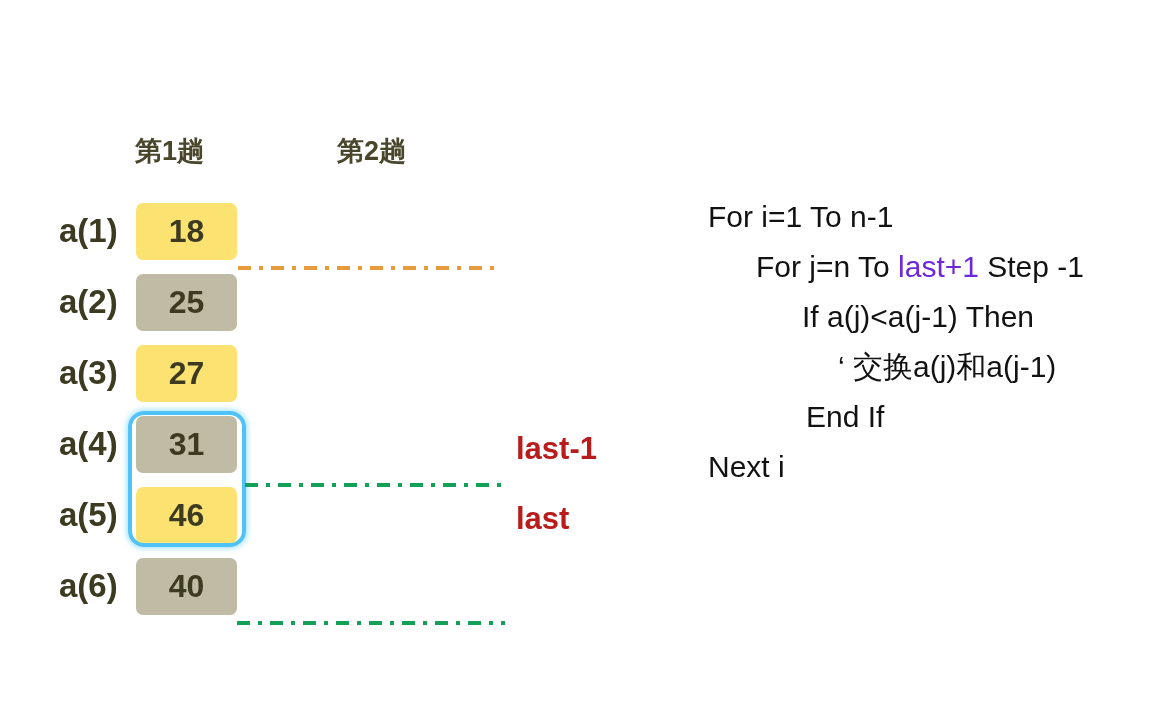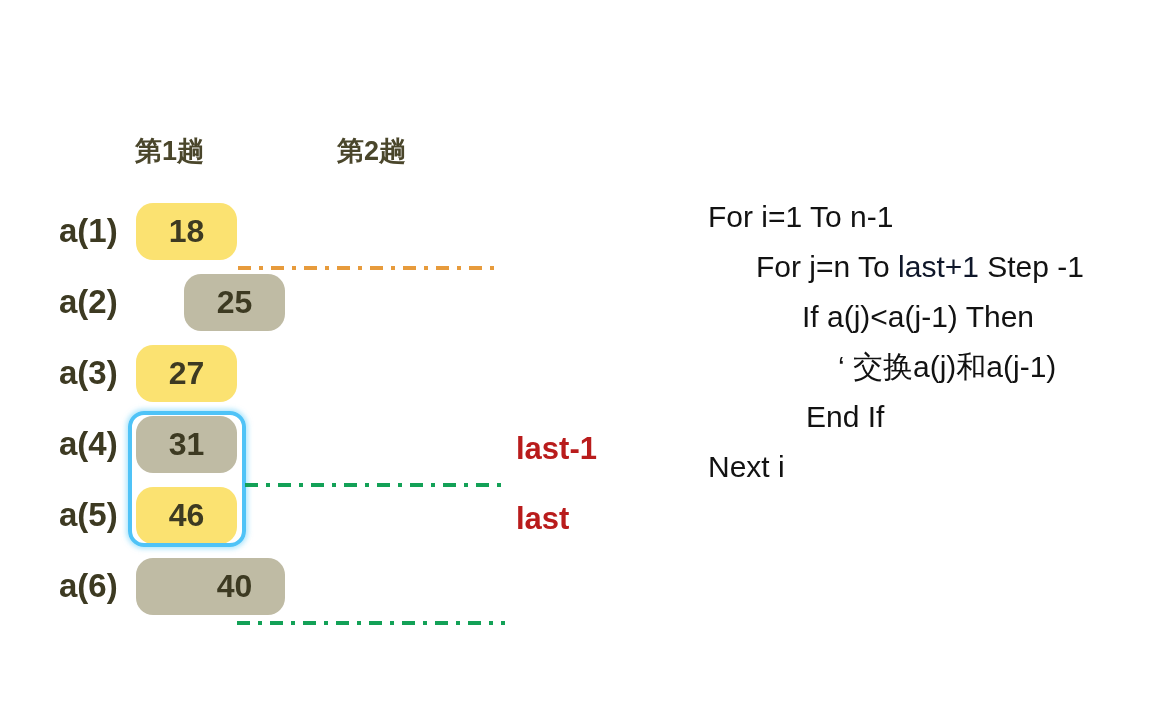--- a/index.html
+++ b/index.html
@@ -45,21 +45,21 @@
     white-space: nowrap;
     margin-left: 47px;
   }
 
   
   .cell {
     position: absolute;
     left: 136px;
     width: 101px;
     height: 57px;
-    border-radius: 17px;
+    border-radius: 7px;
     display: flex;
     align-items: center;
     justify-content: center;
     font-size: 32px;
     font-weight: bold;
     color: #3D3A22;
   }
   .cell.yellow { background: #FBE271; }
   .cell.gray   { background: #BFBBA4; }
 
@@ -118,21 +118,21 @@
     width: 460px;
   }
   .code-line {
     position: relative;
     font-size: 30px;
     line-height: 50px;
     color: #121212;
     white-space: nowrap;
     font-family: "Liberation Sans", "DejaVu Sans", sans-serif;
   }
-  .code-line .kw-green { color: #0f172a; }
+  .code-line .kw-green { color: #6d28d9; }
   .ind-0 { padding-left: 18px; }
   .ind-1 { padding-left: 66px; }
   .ind-2 { padding-left: 112px; }
   .ind-3 { padding-left: 148px; }
   .ind-4 { padding-left: 168px; }
   .ind-5 { padding-left: 116px; }
   .ind-6 { padding-left: 68px; }
   .ind-7 { padding-left: 18px; }
 </style>
 </head>
@@ -140,29 +140,29 @@
 
 <div id="stage">
 
   <div id="pass-header-1" class="pass-header">第1趟</div>
   <div id="pass-header-2" class="pass-header">第2趟</div>
 
   <div id="array-column">
       <div class="index-label" style="top: 212px;">a(1)</div>
       <div class="cell yellow" style="top: 203px;">18</div>
       <div class="index-label" style="top: 283px;">a(2)</div>
-      <div class="cell gray" style="top: 274px; margin-left: 48px;">25</div>
+      <div class="cell gray" style="top: 274px;">25</div>
       <div class="index-label" style="top: 354px;">a(3)</div>
       <div class="cell yellow" style="top: 345px;">27</div>
       <div class="index-label" style="top: 425px;">a(4)</div>
       <div class="cell gray" style="top: 416px;">31</div>
       <div class="index-label" style="top: 496px;">a(5)</div>
       <div class="cell yellow" style="top: 487px;">46</div>
       <div class="index-label" style="top: 567px;">a(6)</div>
-      <div class="cell gray" style="top: 558px; padding-left: 48px;">40</div>
+      <div class="cell gray" style="top: 558px;">40</div>
     </div>
 
   <div id="selection-box"></div>
 
   <div class="dashdot orange" id="leader-pass1" style="left:238px; top:266px; width:260px;"></div>
   <div class="dashdot green" id="leader-last" style="left:245px; top:483px; width:256px;"></div>
   <div class="dashdot green" id="leader-bottom" style="left:237px; top:621px; width:268px;"></div>
 
   <div id="annotation-last-minus-1" class="annotation">last-1</div>
   <div id="annotation-last" class="annotation">last</div>

